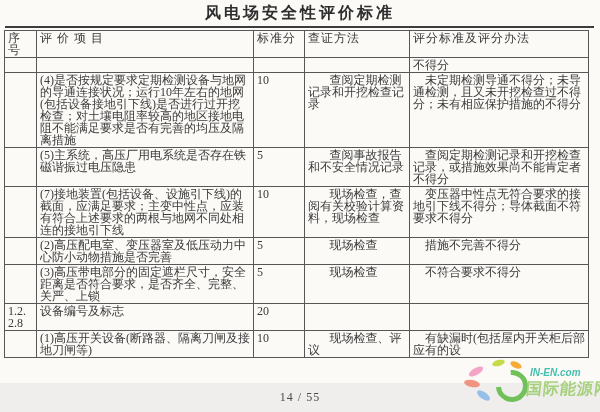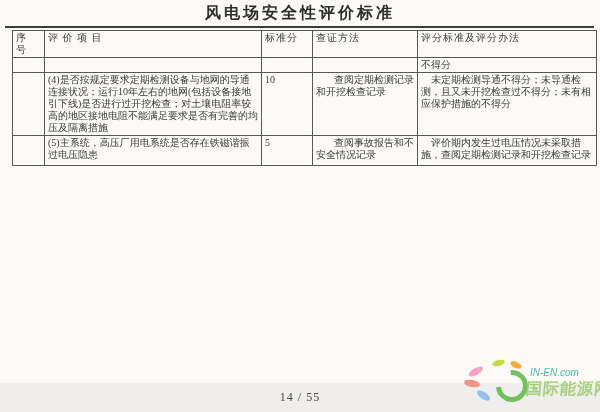--- a/index.html
+++ b/index.html
@@ -10,23 +10,23 @@
     color:#3f3f3f;
   }
   .page{position:absolute;inset:0;background:#fbfaf7;}
   .footer-band{position:absolute;left:0;right:0;top:383px;bottom:0;background:#efeeec;}
   .doc-title{
     position:absolute;top:3px;left:0;right:0;text-align:center;
     font-size:16px;font-weight:bold;letter-spacing:3px;color:#2e2e2e;
   }
   .title-rule{position:absolute;top:26px;left:5px;right:6px;border-top:2px solid #3c3c3c;}
   table.eval{
-    position:absolute;left:12px;top:30px;width:584px;
+    position:absolute;left:4px;top:30px;width:584px;
     border-collapse:collapse;table-layout:fixed;
-    font-size:10px;line-height:12px;color:#3a3a3a;
+    font-size:12px;line-height:12px;color:#3a3a3a;
   }
   table.eval td, table.eval th{
     border:1px solid #575757;
     padding:1px 3px;
     vertical-align:top;
     overflow:hidden;
     font-weight:normal;
     text-align:left;
     word-break:break-all;
   }
@@ -52,21 +52,21 @@
     position:absolute;left:16px;top:10px;width:22px;height:22px;border-radius:50%;
     border:5px solid #5fbb46;border-left-color:transparent;transform:rotate(40deg);
   }
   .petal{position:absolute;border-radius:50%;}
   .petal.lime{left:12px;top:0px;width:13px;height:6px;background:#bfd732;transform:rotate(-15deg);}
   .petal.orange{left:30px;top:2px;width:12px;height:6px;background:#f7a11a;transform:rotate(25deg);}
   .petal.pink{left:-12px;top:8px;width:16px;height:7px;background:#f49ac1;transform:rotate(-30deg);}
   .petal.salmon{left:-16px;top:20px;width:16px;height:7px;background:#ef8873;transform:rotate(10deg);}
   .petal.blue{left:-4px;top:32px;width:15px;height:7px;background:#8ab9e9;transform:rotate(35deg);}
   .wm-site{
-    position:absolute;left:90px;top:7px;font-size:10px;font-weight:normal;font-style:italic;
+    position:absolute;left:90px;top:7px;font-size:10px;font-weight:bold;font-style:italic;
     color:#2eb6a4;font-family:"Liberation Sans","DejaVu Sans",sans-serif;white-space:nowrap;
   }
   .wm-name{
     position:absolute;left:86px;top:19px;font-size:16px;font-weight:bold;letter-spacing:1px;
     color:#9ccd6e;transform:skewX(-6deg);white-space:nowrap;
   }
 </style>
 </head>
 <body>
 
@@ -106,31 +106,66 @@
         <td class="score-cell">10</td>
         <td class="method-cell">查阅定期检测记录和开挖检查记录</td>
         <td class="crit-cell">未定期检测导通不得分；未导通检测，且又未开挖检查过不得分；未有相应保护措施的不得分</td>
       </tr>
 
       <tr class="rh30">
         <td class="no-cell no-empty"></td>
         <td class="item-cell">(5)主系统，高压厂用电系统是否存在铁磁谐振过电压隐患</td>
         <td class="score-cell">5</td>
         <td class="method-cell">查阅事故报告和不安全情况记录</td>
-        <td class="crit-cell">评价期内发生过电压情况未采取措施，查阅定期检测记录和开挖检查记录</td>
+        <td class="crit-cell">查阅定期检测记录和开挖检查记录，或措施效果尚不能肯定者不得分</td>
+      </tr>
+
+
+      <tr class="rh42">
+        <td class="no-cell no-empty"></td>
+        <td class="item-cell">(7)接地装置(包括设备、设施引下线)的截面，应满足要求；主变中性点，应装有符合上述要求的两根与地网不同处相连的接地引下线</td>
+        <td class="score-cell">10</td>
+        <td class="method-cell">现场检查，查阅有关校验计算资料，现场检查</td>
+        <td class="crit-cell">变压器中性点无符合要求的接地引下线不得分；导体截面不符要求不得分</td>
       </tr>
 
 
 
+      <tr class="rh27">
+        <td class="no-cell no-empty"></td>
+        <td class="item-cell">(2)高压配电室、变压器室及低压动力中心防小动物措施是否完善</td>
+        <td class="score-cell">5</td>
+        <td class="method-cell">现场检查</td>
+        <td class="crit-cell">措施不完善不得分</td>
+      </tr>
+
+      <tr class="rh27">
+        <td class="no-cell no-empty"></td>
+        <td class="item-cell">(3)高压带电部分的固定遮栏尺寸，安全距离是否符合要求，是否齐全、完整、关严、上锁</td>
+        <td class="score-cell">5</td>
+        <td class="method-cell">现场检查</td>
+        <td class="crit-cell">不符合要求不得分</td>
+      </tr>
 
 
+      <tr class="rh14">
+        <td class="no-cell">1.2.2.8</td>
+        <td class="item-cell">设备编号及标志</td>
+        <td class="score-cell">20</td>
+        <td class="method-cell"></td>
+        <td class="crit-cell"></td>
+      </tr>
 
-
-
-
+      <tr class="rh18">
+        <td class="no-cell no-empty"></td>
+        <td class="item-cell">(1)高压开关设备(断路器、隔离刀闸及接地刀闸等)</td>
+        <td class="score-cell">10</td>
+        <td class="method-cell">现场检查、评议</td>
+        <td class="crit-cell">有缺漏时(包括屋内开关柜后部应有的设</td>
+      </tr>
     </tbody>
   </table>
 
   <div class="watermark">
     <div class="wm-logo">
       <div class="petal lime"></div>
       <div class="petal orange"></div>
       <div class="petal pink"></div>
       <div class="petal salmon"></div>
       <div class="petal blue"></div>

